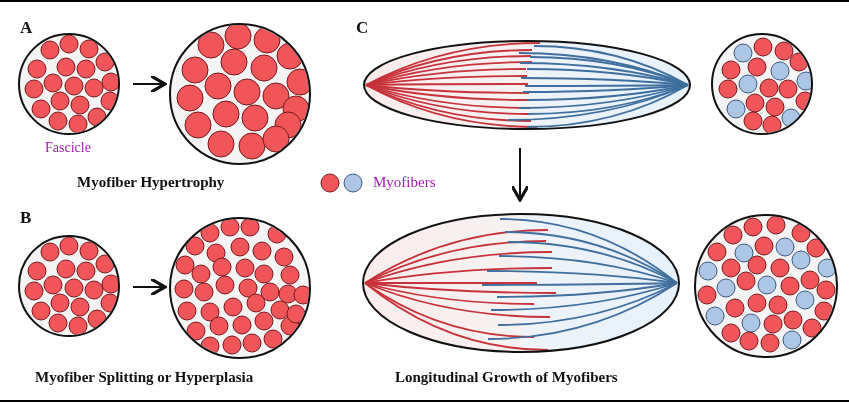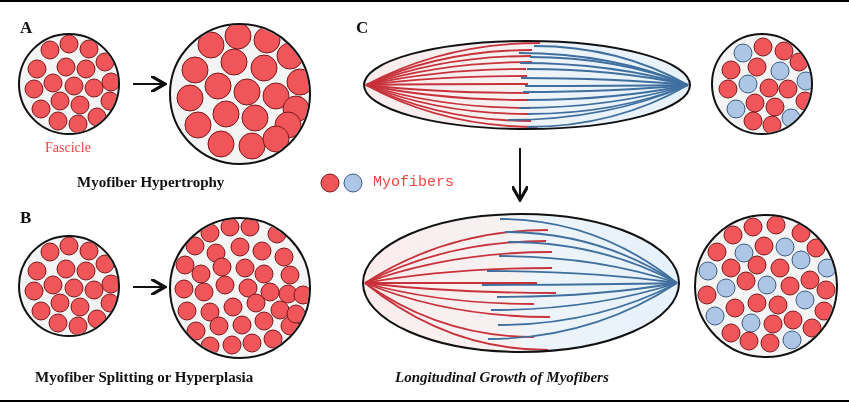--- a/index.html
+++ b/index.html
@@ -1,21 +1,21 @@
 <!DOCTYPE html>
 <html><head>
 <meta charset="utf-8">
 <style>
   html, body { margin: 0; padding: 0; background: #ffffff; }
   body { width: 849px; height: 403px; position: relative; overflow: hidden; font-family: "Liberation Serif", "DejaVu Serif", serif; }
   .rule-top { position: absolute; left: 0; top: 0; width: 849px; height: 2px; background: #000; }
   .rule-bottom { position: absolute; left: 0; top: 400px; width: 849px; height: 2px; background: #000; }
   .panel-letter { position: absolute; font-weight: bold; font-size: 17px; color: #111; }
   .caption { position: absolute; font-weight: bold; font-size: 15px; color: #111; white-space: nowrap; }
-  .label { position: absolute; font-size: 14px; color: #ef4444; white-space: nowrap; }
+  .label { position: absolute; font-size: 14px; color: #a21caf; white-space: nowrap; }
   svg.diagram { position: absolute; left: 0; top: 0; }
 </style>
 </head>
 <body>
 
 <div class="rule-top"></div>
 <div class="rule-bottom"></div>
 
 <svg class="diagram" width="849" height="403" viewBox="0 0 849 403">
   <defs>
@@ -326,14 +326,14 @@
   </g>
 </svg>
 
 <div class="panel-letter" style="left:20px;top:18px;">A</div>
 <div class="panel-letter" style="left:20px;top:208px;">B</div>
 <div class="panel-letter" style="left:356px;top:18px;">C</div>
 
 <div class="label" style="left:45px;top:140px;">Fascicle</div>
 <div class="caption" style="left:77px;top:174px;text-align:right;">Myofiber Hypertrophy</div>
 <div class="caption" style="left:35px;top:369px;text-align:right;">Myofiber Splitting or Hyperplasia</div>
-<div class="caption" style="left:395px;top:369px;font-style:italic;">Longitudinal Growth of Myofibers</div>
-<div class="label" style="left:373px;top:174px;font-size:15px;font-family:Liberation Mono, monospace;">Myofibers</div>
+<div class="caption" style="left:395px;top:369px;">Longitudinal Growth of Myofibers</div>
+<div class="label" style="left:373px;top:174px;font-size:15px;">Myofibers</div>
 
 </body></html>

